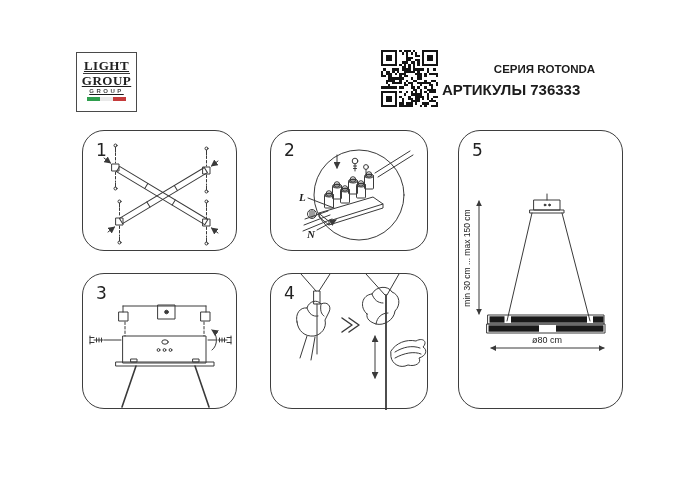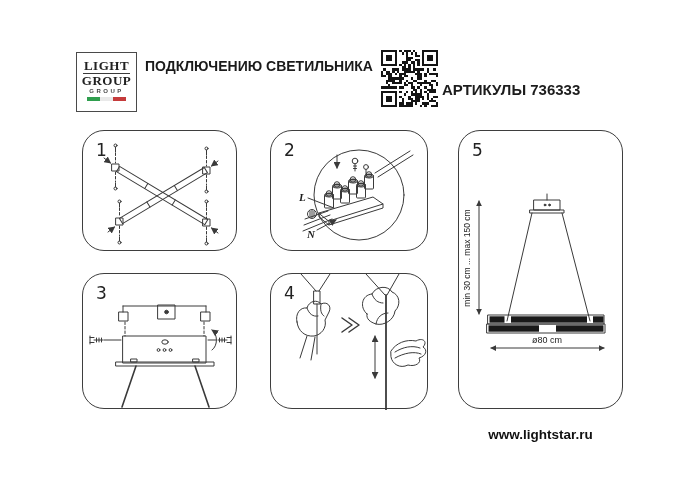--- a/index.html
+++ b/index.html
@@ -7,21 +7,21 @@
   #page {
     position:relative; width:700px; height:494px; background:#ffffff;
     font-family:"Liberation Sans", sans-serif; color:#1c1c1c; overflow:hidden;
   }
   .abs { position:absolute; }
 
   
   #logo-box {
     left:76px; top:52px; width:61px; height:60px;
     border:1.5px solid #4a4a4a; text-align:center; padding-top:7px;
-    font-family:"Liberation Serif", serif; font-weight:bold;
+    font-family:"Liberation Serif", serif; font-weight:bold;text-decoration:underline;
   }
   .logo-word { font-size:13px; line-height:11px; letter-spacing:0.5px; color:#222; }
   .logo-rule { height:1px; background:#3a3a3a; margin:2px 6px 1px 6px; }
   .logo-group { font-family:"Liberation Sans",sans-serif; font-size:6px; letter-spacing:2.5px; color:#444; margin-top:2px; }
   .flag { margin-top:3px; font-size:0; }
   .flag span { display:inline-block; width:13px; height:4px; }
 
   #title { left:145px; top:56px; width:240px; font-weight:bold; font-size:14px; line-height:20px; color:#1a1a1a; }
   #series { left:452px; top:63px; width:185px; text-align:center; font-weight:bold; font-size:11.5px; }
   #articles { left:442px; top:81px; width:205px; text-align:left; font-weight:bold; font-size:15px; }
@@ -53,29 +53,29 @@
     <div class="logo-word">LIGHT</div>
     <div class="logo-rule"></div>
     <div class="logo-word">GROUP</div>
     <div class="logo-group">GROUP</div>
     <div class="flag">
       <span style="background:#2f9e4e"></span><span style="background:#e9e9e9"></span><span style="background:#c53b3b"></span>
     </div>
   </div>
 
   <div id="title" class="abs">
-    <div>ПОДКЛЮЧЕНИЮ СВЕТИЛЬНИКА</div>
   </div>
 
   <div class="abs" style="left:381px;top:50px;width:57px;height:57px">
     <svg id="qr" viewBox="0 0 25 25" width="57" height="57" shape-rendering="crispEdges">
         <path d="M0 0h1v1h-1zM1 0h1v1h-1zM2 0h1v1h-1zM3 0h1v1h-1zM4 0h1v1h-1zM5 0h1v1h-1zM6 0h1v1h-1zM8 0h1v1h-1zM10 0h1v1h-1zM11 0h1v1h-1zM12 0h1v1h-1zM14 0h1v1h-1zM18 0h1v1h-1zM19 0h1v1h-1zM20 0h1v1h-1zM21 0h1v1h-1zM22 0h1v1h-1zM23 0h1v1h-1zM24 0h1v1h-1zM0 1h1v1h-1zM6 1h1v1h-1zM9 1h1v1h-1zM11 1h1v1h-1zM13 1h1v1h-1zM15 1h1v1h-1zM18 1h1v1h-1zM24 1h1v1h-1zM0 2h1v1h-1zM2 2h1v1h-1zM3 2h1v1h-1zM4 2h1v1h-1zM6 2h1v1h-1zM11 2h1v1h-1zM15 2h1v1h-1zM16 2h1v1h-1zM18 2h1v1h-1zM20 2h1v1h-1zM21 2h1v1h-1zM22 2h1v1h-1zM24 2h1v1h-1zM0 3h1v1h-1zM2 3h1v1h-1zM3 3h1v1h-1zM4 3h1v1h-1zM6 3h1v1h-1zM11 3h1v1h-1zM12 3h1v1h-1zM13 3h1v1h-1zM18 3h1v1h-1zM20 3h1v1h-1zM21 3h1v1h-1zM22 3h1v1h-1zM24 3h1v1h-1zM0 4h1v1h-1zM2 4h1v1h-1zM3 4h1v1h-1zM4 4h1v1h-1zM6 4h1v1h-1zM11 4h1v1h-1zM12 4h1v1h-1zM15 4h1v1h-1zM16 4h1v1h-1zM18 4h1v1h-1zM20 4h1v1h-1zM21 4h1v1h-1zM22 4h1v1h-1zM24 4h1v1h-1zM0 5h1v1h-1zM6 5h1v1h-1zM9 5h1v1h-1zM10 5h1v1h-1zM11 5h1v1h-1zM13 5h1v1h-1zM14 5h1v1h-1zM16 5h1v1h-1zM18 5h1v1h-1zM24 5h1v1h-1zM0 6h1v1h-1zM1 6h1v1h-1zM2 6h1v1h-1zM3 6h1v1h-1zM4 6h1v1h-1zM5 6h1v1h-1zM6 6h1v1h-1zM8 6h1v1h-1zM10 6h1v1h-1zM12 6h1v1h-1zM14 6h1v1h-1zM16 6h1v1h-1zM18 6h1v1h-1zM19 6h1v1h-1zM20 6h1v1h-1zM21 6h1v1h-1zM22 6h1v1h-1zM23 6h1v1h-1zM24 6h1v1h-1zM9 7h1v1h-1zM10 7h1v1h-1zM12 7h1v1h-1zM14 7h1v1h-1zM1 8h1v1h-1zM5 8h1v1h-1zM6 8h1v1h-1zM7 8h1v1h-1zM9 8h1v1h-1zM10 8h1v1h-1zM11 8h1v1h-1zM12 8h1v1h-1zM14 8h1v1h-1zM15 8h1v1h-1zM16 8h1v1h-1zM17 8h1v1h-1zM18 8h1v1h-1zM20 8h1v1h-1zM23 8h1v1h-1zM0 9h1v1h-1zM2 9h1v1h-1zM3 9h1v1h-1zM5 9h1v1h-1zM7 9h1v1h-1zM10 9h1v1h-1zM11 9h1v1h-1zM12 9h1v1h-1zM13 9h1v1h-1zM14 9h1v1h-1zM16 9h1v1h-1zM20 9h1v1h-1zM0 10h1v1h-1zM2 10h1v1h-1zM3 10h1v1h-1zM4 10h1v1h-1zM6 10h1v1h-1zM8 10h1v1h-1zM9 10h1v1h-1zM10 10h1v1h-1zM15 10h1v1h-1zM16 10h1v1h-1zM17 10h1v1h-1zM19 10h1v1h-1zM21 10h1v1h-1zM22 10h1v1h-1zM23 10h1v1h-1zM24 10h1v1h-1zM0 11h1v1h-1zM1 11h1v1h-1zM3 11h1v1h-1zM4 11h1v1h-1zM8 11h1v1h-1zM10 11h1v1h-1zM11 11h1v1h-1zM16 11h1v1h-1zM17 11h1v1h-1zM19 11h1v1h-1zM24 11h1v1h-1zM3 12h1v1h-1zM4 12h1v1h-1zM5 12h1v1h-1zM6 12h1v1h-1zM7 12h1v1h-1zM8 12h1v1h-1zM9 12h1v1h-1zM13 12h1v1h-1zM16 12h1v1h-1zM17 12h1v1h-1zM2 13h1v1h-1zM3 13h1v1h-1zM4 13h1v1h-1zM5 13h1v1h-1zM8 13h1v1h-1zM11 13h1v1h-1zM14 13h1v1h-1zM15 13h1v1h-1zM19 13h1v1h-1zM22 13h1v1h-1zM23 13h1v1h-1zM2 14h1v1h-1zM5 14h1v1h-1zM6 14h1v1h-1zM7 14h1v1h-1zM8 14h1v1h-1zM10 14h1v1h-1zM12 14h1v1h-1zM13 14h1v1h-1zM16 14h1v1h-1zM17 14h1v1h-1zM18 14h1v1h-1zM19 14h1v1h-1zM20 14h1v1h-1zM21 14h1v1h-1zM24 14h1v1h-1zM3 15h1v1h-1zM10 15h1v1h-1zM11 15h1v1h-1zM13 15h1v1h-1zM17 15h1v1h-1zM21 15h1v1h-1zM22 15h1v1h-1zM24 15h1v1h-1zM0 16h1v1h-1zM1 16h1v1h-1zM2 16h1v1h-1zM3 16h1v1h-1zM4 16h1v1h-1zM5 16h1v1h-1zM6 16h1v1h-1zM8 16h1v1h-1zM9 16h1v1h-1zM13 16h1v1h-1zM14 16h1v1h-1zM16 16h1v1h-1zM19 16h1v1h-1zM22 16h1v1h-1zM14 17h1v1h-1zM15 17h1v1h-1zM17 17h1v1h-1zM20 17h1v1h-1zM21 17h1v1h-1zM22 17h1v1h-1zM23 17h1v1h-1zM0 18h1v1h-1zM1 18h1v1h-1zM2 18h1v1h-1zM3 18h1v1h-1zM4 18h1v1h-1zM5 18h1v1h-1zM6 18h1v1h-1zM8 18h1v1h-1zM11 18h1v1h-1zM13 18h1v1h-1zM15 18h1v1h-1zM17 18h1v1h-1zM19 18h1v1h-1zM21 18h1v1h-1zM22 18h1v1h-1zM23 18h1v1h-1zM0 19h1v1h-1zM6 19h1v1h-1zM10 19h1v1h-1zM13 19h1v1h-1zM14 19h1v1h-1zM15 19h1v1h-1zM16 19h1v1h-1zM17 19h1v1h-1zM20 19h1v1h-1zM0 20h1v1h-1zM2 20h1v1h-1zM3 20h1v1h-1zM4 20h1v1h-1zM6 20h1v1h-1zM8 20h1v1h-1zM12 20h1v1h-1zM15 20h1v1h-1zM16 20h1v1h-1zM17 20h1v1h-1zM18 20h1v1h-1zM20 20h1v1h-1zM23 20h1v1h-1zM24 20h1v1h-1zM0 21h1v1h-1zM2 21h1v1h-1zM3 21h1v1h-1zM4 21h1v1h-1zM6 21h1v1h-1zM9 21h1v1h-1zM12 21h1v1h-1zM13 21h1v1h-1zM15 21h1v1h-1zM16 21h1v1h-1zM18 21h1v1h-1zM20 21h1v1h-1zM22 21h1v1h-1zM0 22h1v1h-1zM2 22h1v1h-1zM3 22h1v1h-1zM4 22h1v1h-1zM6 22h1v1h-1zM9 22h1v1h-1zM13 22h1v1h-1zM14 22h1v1h-1zM15 22h1v1h-1zM16 22h1v1h-1zM21 22h1v1h-1zM22 22h1v1h-1zM23 22h1v1h-1zM0 23h1v1h-1zM6 23h1v1h-1zM8 23h1v1h-1zM9 23h1v1h-1zM11 23h1v1h-1zM12 23h1v1h-1zM13 23h1v1h-1zM15 23h1v1h-1zM18 23h1v1h-1zM19 23h1v1h-1zM20 23h1v1h-1zM24 23h1v1h-1zM0 24h1v1h-1zM1 24h1v1h-1zM2 24h1v1h-1zM3 24h1v1h-1zM4 24h1v1h-1zM5 24h1v1h-1zM6 24h1v1h-1zM8 24h1v1h-1zM9 24h1v1h-1zM10 24h1v1h-1zM11 24h1v1h-1zM12 24h1v1h-1zM13 24h1v1h-1zM17 24h1v1h-1zM19 24h1v1h-1zM22 24h1v1h-1zM23 24h1v1h-1zM24 24h1v1h-1z" fill="#151515"></path>
       </svg>
   </div>
 
+  <div id="series" class="abs">СЕРИЯ ROTONDA</div>
   <div id="articles" class="abs">АРТИКУЛЫ 736333</div>
 
   <div id="p1" class="panel">
     <div class="panel-num">1</div>
     <svg viewBox="0 0 155 121" width="155" height="121">
       <defs>
           <marker id="m1" viewBox="0 0 8 8" refX="7" refY="4" markerWidth="7" markerHeight="7" orient="auto-start-reverse">
             <path d="M0,0L8,4L0,8z" fill="#3a3a3a"></path>
           </marker>
         </defs>
@@ -311,15 +311,14 @@
           <rect x="97" y="194.3" width="47.5" height="6.4"></rect>
         </g>
         <line x1="20" y1="70" x2="20" y2="183" marker-start="url(#m5)" marker-end="url(#m5)"></line>
         <line x1="32" y1="217" x2="145" y2="217" marker-start="url(#m5)" marker-end="url(#m5)"></line>
       </g>
       <text x="88" y="212" text-anchor="middle" class="dim">ø80 cm</text>
       <text transform="rotate(-90 11 127)" x="11" y="127" text-anchor="middle" class="dim-v">min 30 cm ... max 150 cm</text>
     </svg>
   </div>
 
-  <div id="footer" class="abs">www.lightstar.ru</div>
 
 </div>
 
 </body></html>

